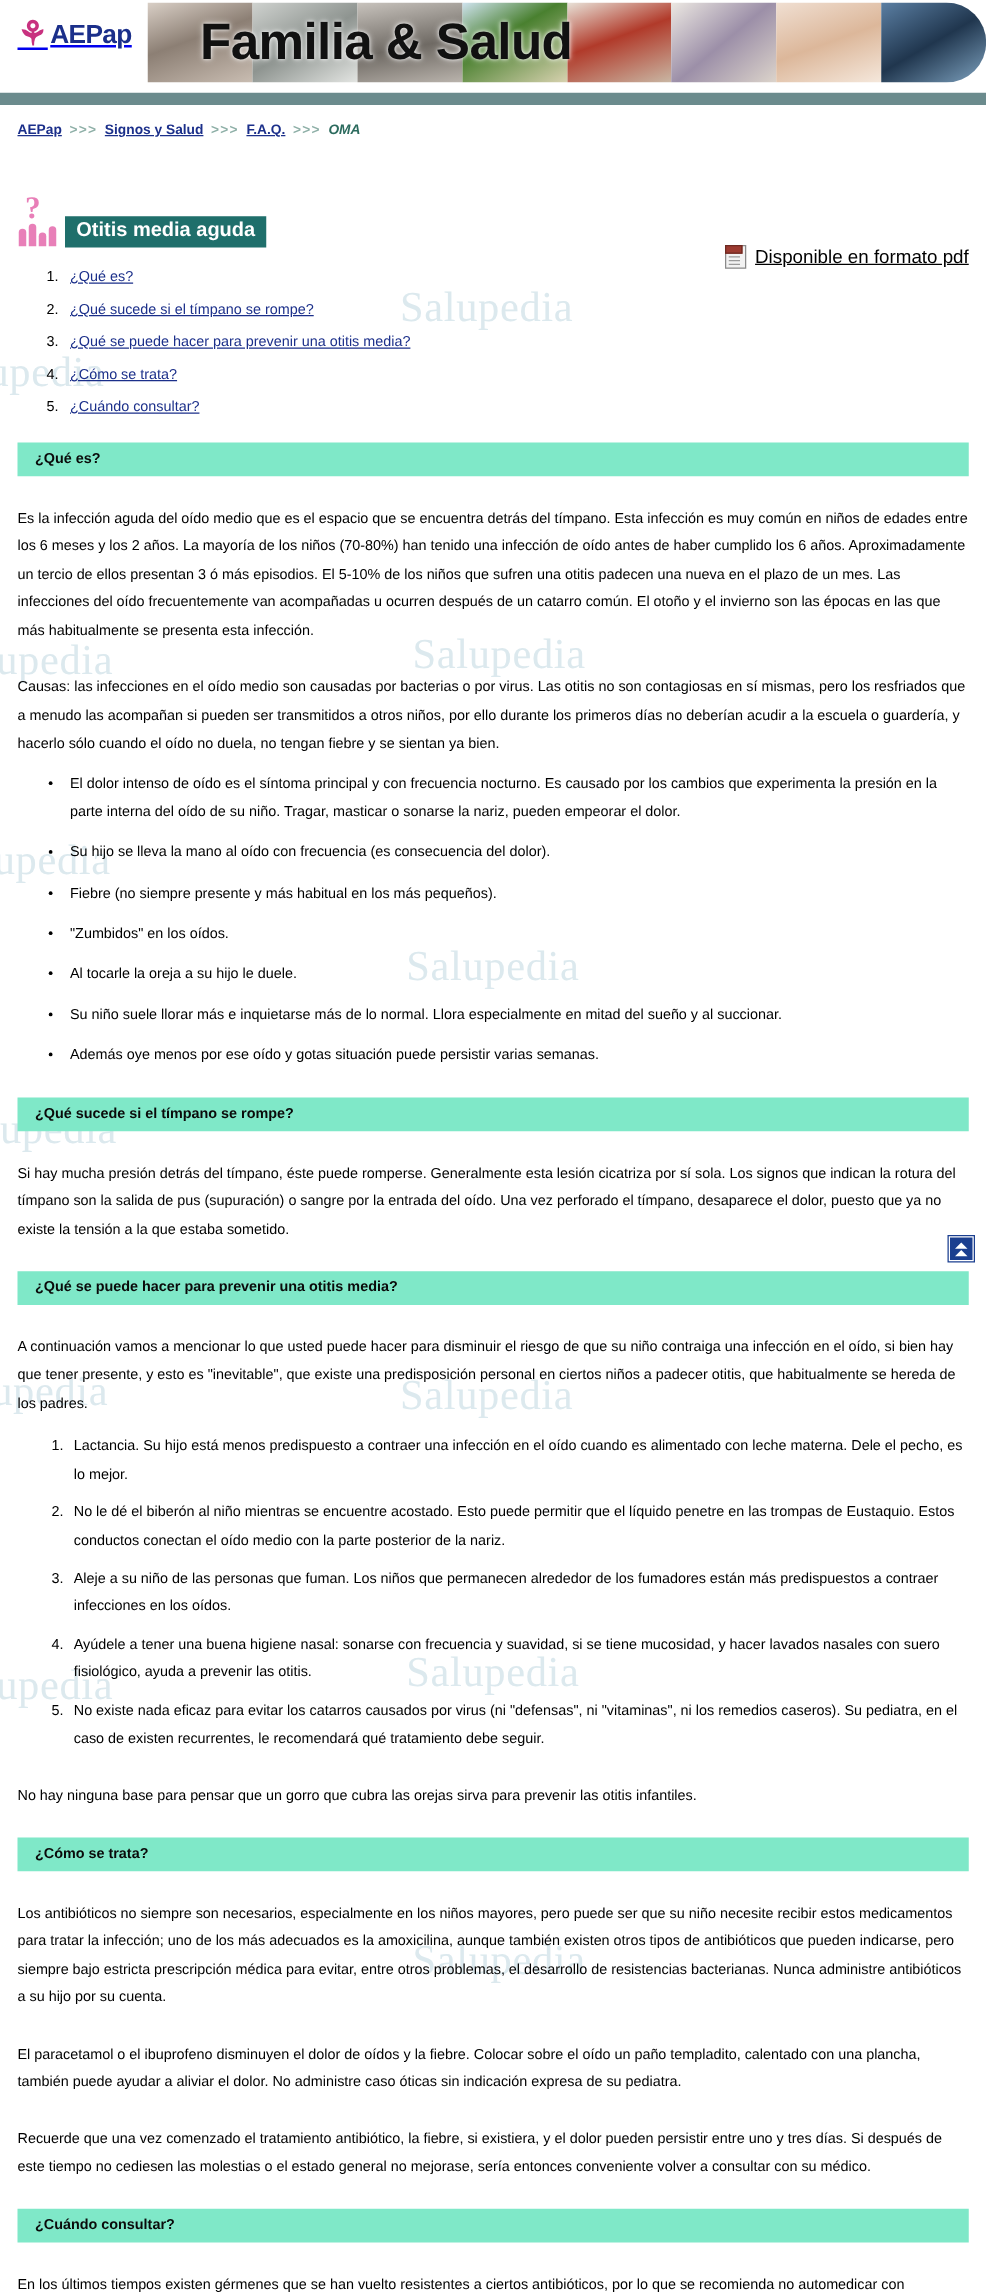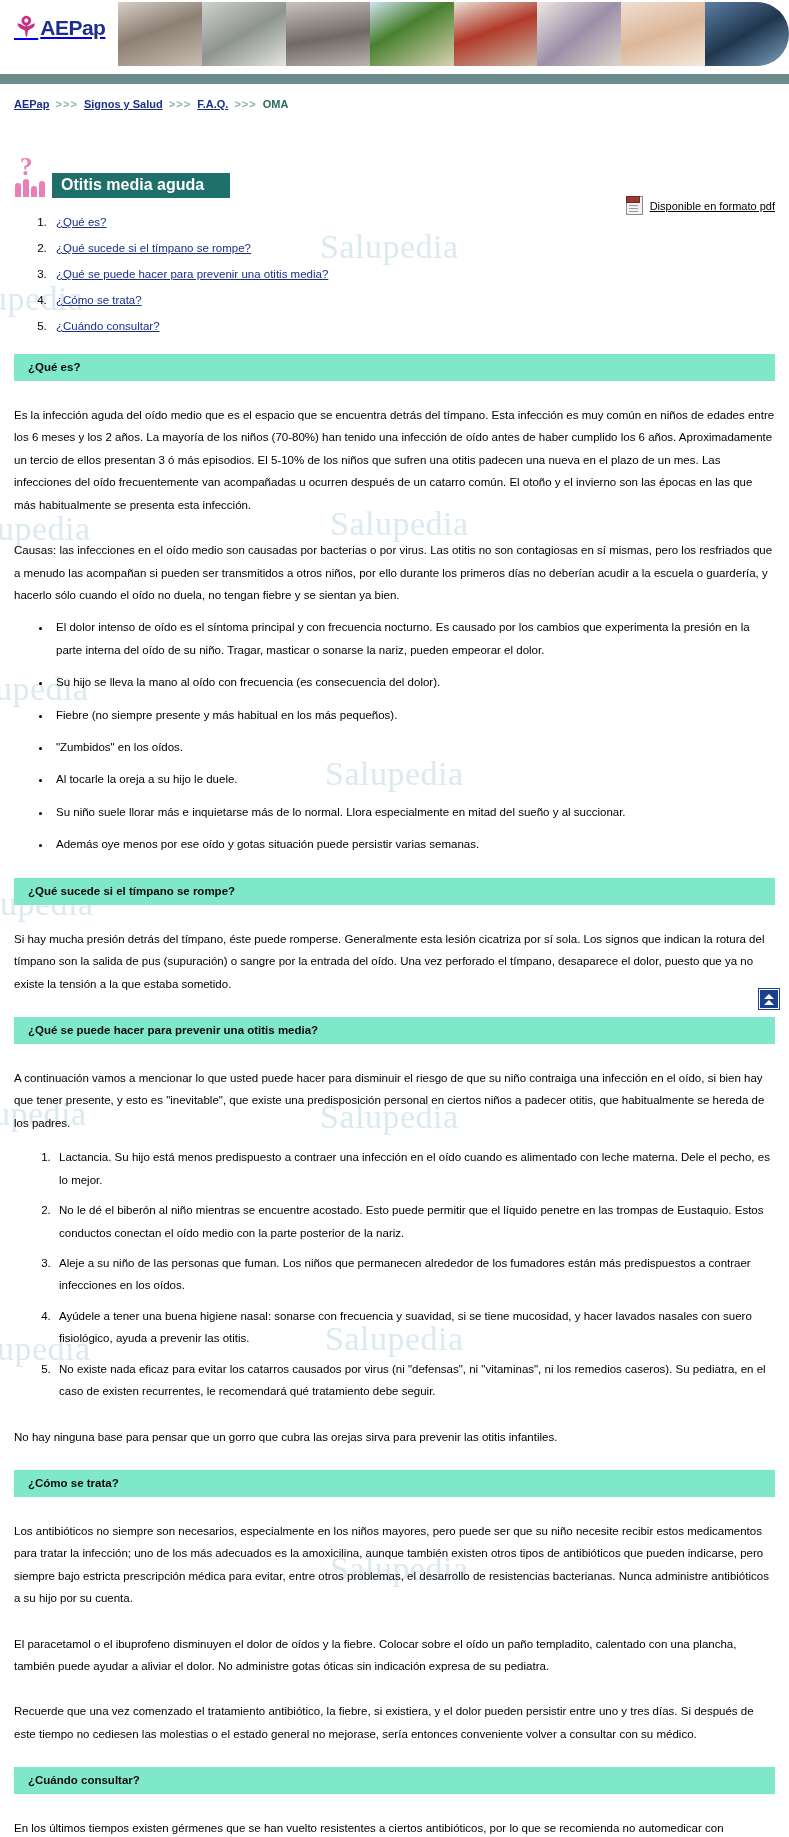--- a/index.html
+++ b/index.html
@@ -108,21 +108,21 @@
     padding: 14px 0 0 14px;
     font-size: 11px;
     font-weight: bold;
     font-family: "Liberation Sans", sans-serif;
   }
   .breadcrumb a {
     color: #1b2f8a;
     text-decoration: underline;
   }
   .bc-sep { color: #8fb0a8; margin: 0 3px; letter-spacing: 1px; }
-  .bc-current { color: #2c6b5e; }
+  .bc-current { color: #2c6b5e; font-style: italic; }
 
   
   .title-block {
     position: relative;
     margin: 46px 0 0 14px;
     display: flex;
     align-items: flex-end;
     height: 42px;
   }
   .title-icon {
@@ -149,34 +149,34 @@
   .ff1 { left: 1px;  height: 14px; }
   .ff2 { left: 9px;  height: 18px; }
   .ff3 { left: 17px; height: 11px; }
   .ff4 { left: 25px; height: 16px; }
 
   .title-pill {
     background: #1f6f6b;
     color: #ffffff;
     font-size: 16px;
     font-weight: bold;
-    padding: 3px 26px 4px 9px;
+    padding: 3px 9px 4px 9px;
     line-height: 1.1;
     margin-left: 2px;
   }
 
   
   .pdf-link {
     position: absolute;
     right: 14px;
     top: 196px;
     display: flex;
     align-items: center;
     gap: 7px;
-    font-size: 11px;
+    font-size: 15px;
     color: #000;
     z-index: 5;
   }
   .pdf-icon {
     position: relative;
     width: 15px; height: 17px;
     background: #f2f2f2;
     border: 1px solid #8a8a8a;
   }
   .pdf-icon::before {
@@ -296,20 +296,21 @@
     <div class="banner-strip">
       <div class="strip-cell sc1"></div>
       <div class="strip-cell sc2"></div>
       <div class="strip-cell sc3"></div>
       <div class="strip-cell sc4"></div>
       <div class="strip-cell sc5"></div>
       <div class="strip-cell sc6"></div>
       <div class="strip-cell sc7"></div>
       <div class="strip-cell sc8"></div>
     </div>
+    <div class="banner-title">Familia &amp; Salud</div>
     <a class="logo" href="#">
       <span class="logo-mark">⚘</span>
       <span class="logo-text">AEPap</span>
     </a>
   </div>
   <div class="banner-rule"></div>
 
   <div class="breadcrumb">
     <a href="#">AEPap</a>
     <span class="bc-sep">&gt;&gt;&gt;</span>
@@ -372,19 +373,19 @@
     <li>Lactancia. Su hijo está menos predispuesto a contraer una infección en el oído cuando es alimentado con leche materna. Dele el pecho, es lo mejor.</li>
     <li>No le dé el biberón al niño mientras se encuentre acostado. Esto puede permitir que el líquido penetre en las trompas de Eustaquio. Estos conductos conectan el oído medio con la parte posterior de la nariz.</li>
     <li>Aleje a su niño de las personas que fuman. Los niños que permanecen alrededor de los fumadores están más predispuestos a contraer infecciones en los oídos.</li>
     <li>Ayúdele a tener una buena higiene nasal: sonarse con frecuencia y suavidad, si se tiene mucosidad, y hacer lavados nasales con suero fisiológico, ayuda a prevenir las otitis.</li>
     <li>No existe nada eficaz para evitar los catarros causados por virus (ni "defensas", ni "vitaminas", ni los remedios caseros). Su pediatra, en el caso de existen recurrentes, le recomendará qué tratamiento debe seguir.</li>
   </ol>
   <p class="body-text">No hay ninguna base para pensar que un gorro que cubra las orejas sirva para prevenir las otitis infantiles.</p>
 
   <div class="sec-head" id="s4">¿Cómo se trata?</div>
   <p class="body-text">Los antibióticos no siempre son necesarios, especialmente en los niños mayores, pero puede ser que su niño necesite recibir estos medicamentos para tratar la infección; uno de los más adecuados es la amoxicilina, aunque también existen otros tipos de antibióticos que pueden indicarse, pero siempre bajo estricta prescripción médica para evitar, entre otros problemas, el desarrollo de resistencias bacterianas. Nunca administre antibióticos a su hijo por su cuenta.</p>
-  <p class="body-text">El paracetamol o el ibuprofeno disminuyen el dolor de oídos y la fiebre. Colocar sobre el oído un paño templadito, calentado con una plancha, también puede ayudar a aliviar el dolor. No administre gotas óticas sin indicación expresa de su pediatra.</p>
+  <p class="body-text">El paracetamol o el ibuprofeno disminuyen el dolor de oídos y la fiebre. Colocar sobre el oído un paño templadito, calentado con una plancha, también puede ayudar a aliviar el dolor. No administre caso óticas sin indicación expresa de su pediatra.</p>
   <p class="body-text">Recuerde que una vez comenzado el tratamiento antibiótico, la fiebre, si existiera, y el dolor pueden persistir entre uno y tres días. Si después de este tiempo no cediesen las molestias o el estado general no mejorase, sería entonces conveniente volver a consultar con su médico.</p>
 
   <div class="sec-head" id="s5">¿Cuándo consultar?</div>
   <p class="body-text">En los últimos tiempos existen gérmenes que se han vuelto resistentes a ciertos antibióticos, por lo que se recomienda no automedicar con antibióticos sino aprender a manejar el dolor y visitar al pediatra cuando el niño presenta alguno de los síntomas y signos expuestos anteriormente, para que diagnostique de forma correcta el cuadro e indique, si fuera necesario, el medicamento adecuado para la infección.</p>
 
 </div>
 
 </body></html>

